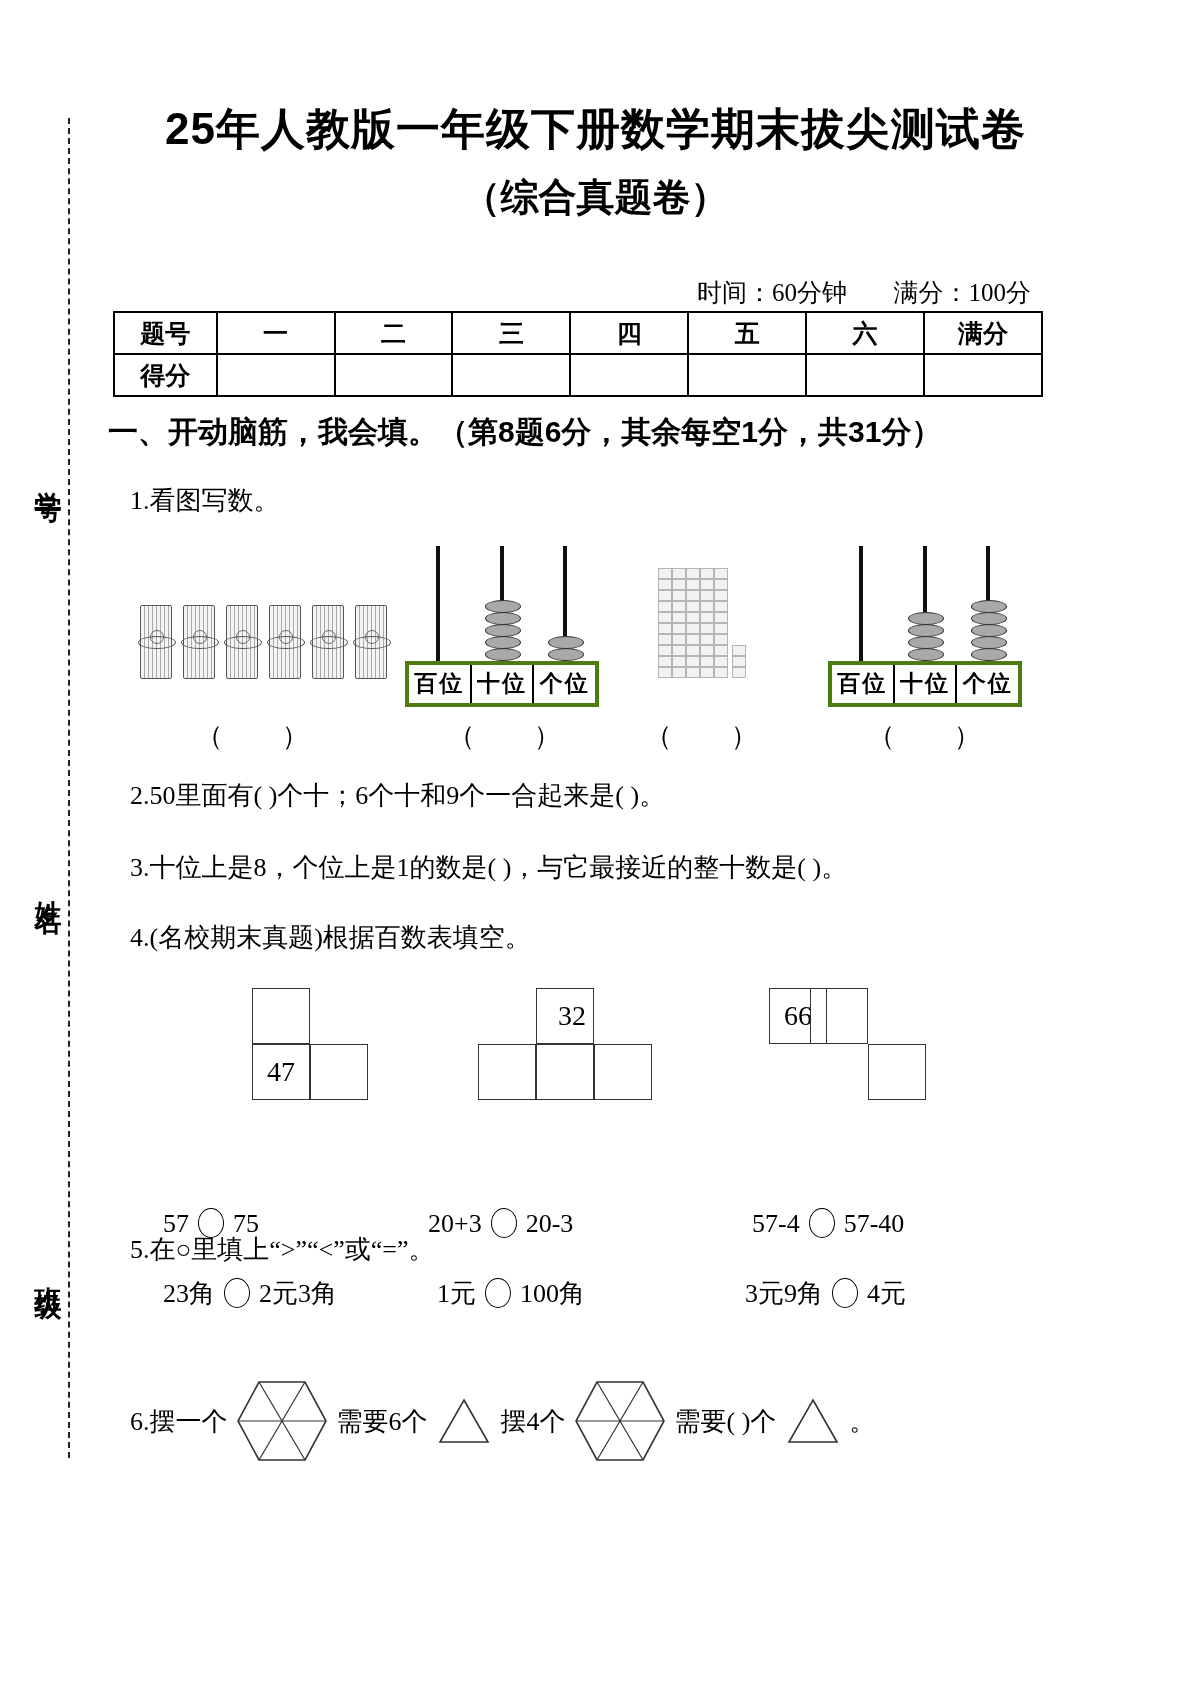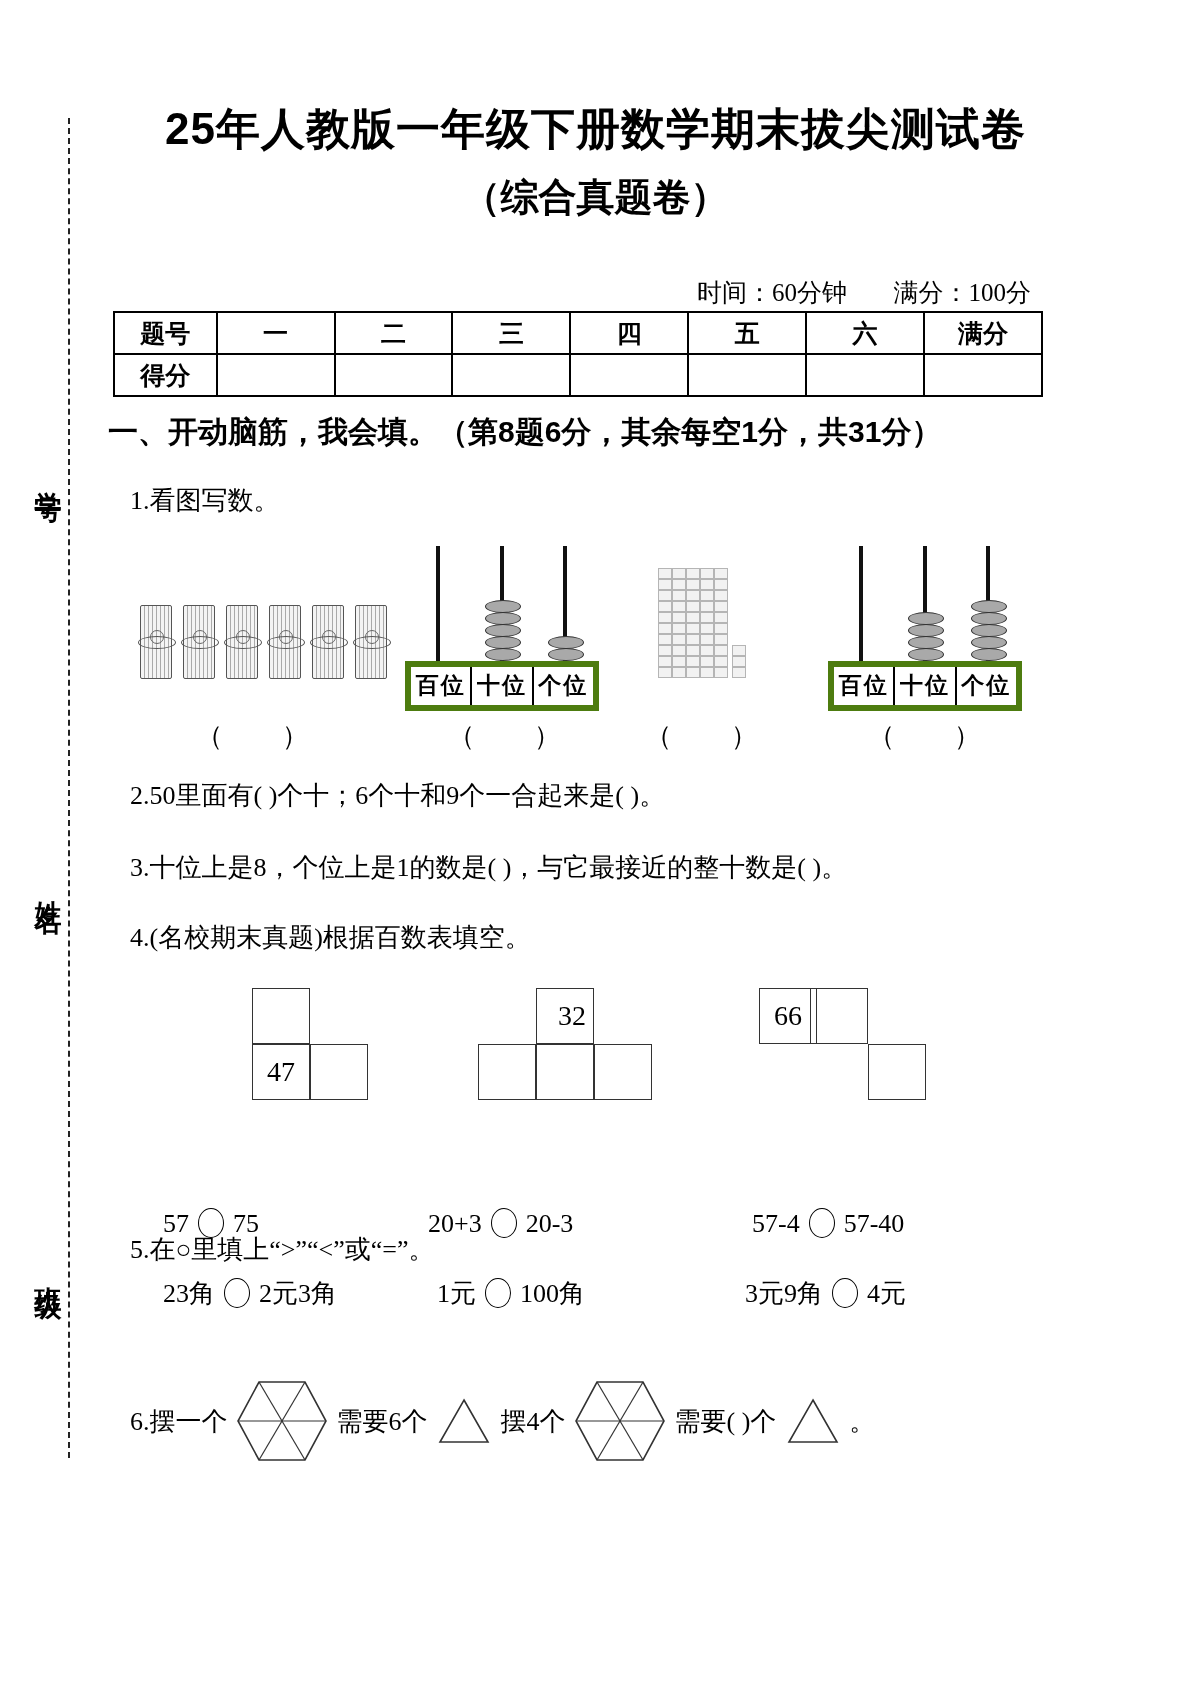--- a/index.html
+++ b/index.html
@@ -135,21 +135,21 @@
   .rod.r3{left:158px;height:115px;}
   .beads{position:absolute;bottom:0;display:flex;flex-direction:column-reverse;align-items:center;}
   .bead{
     width:34px;height:11px;
     border:1.5px solid #333;border-radius:50%;
     background:#a9a9a9;
     margin-top:-1px;
   }
   .bd2{left:80px;}
   .bd3{left:143px;}
-  .pv-row{display:flex;border:6px solid #4d7c0f;width:194px;box-sizing:border-box;}
+  .pv-row{display:flex;border:4px solid #4d7c0f;width:194px;box-sizing:border-box;}
   .pv-cell{
     flex:1;text-align:center;
     font-family:"Liberation Sans", sans-serif;
     font-weight:bold;font-size:23px;
     padding:3px 0 4px;
     border-right:2px solid #000;
     letter-spacing:2px;
   }
   .pv-cell:last-child{border-right:none;}
 
@@ -414,21 +414,21 @@
   </div>
 
   <div class="piece pcB">
     <div class="pc-cell" style="left:58px;top:0;padding-left:14px;">32</div>
     <div class="pc-cell" style="left:0;top:56px;"></div>
     <div class="pc-cell" style="left:58px;top:56px;"></div>
     <div class="pc-cell" style="left:116px;top:56px;"></div>
   </div>
 
   <div class="piece pcC">
-    <div class="pc-cell" style="left:7px;top:0;">66</div>
+    <div class="pc-cell" style="left:17px;top:0;">66</div>
     <div class="pc-cell" style="left:58px;top:0;"></div>
     <div class="pc-cell" style="left:116px;top:56px;"></div>
   </div>
 
   <div class="q q5">5.在○里填上“&gt;”“&lt;”或“=”。</div>
 
   <div class="cmp r5a1">
     <span>57</span><span class="circ"></span><span>75</span>
   </div>
   <div class="cmp r5a2">

